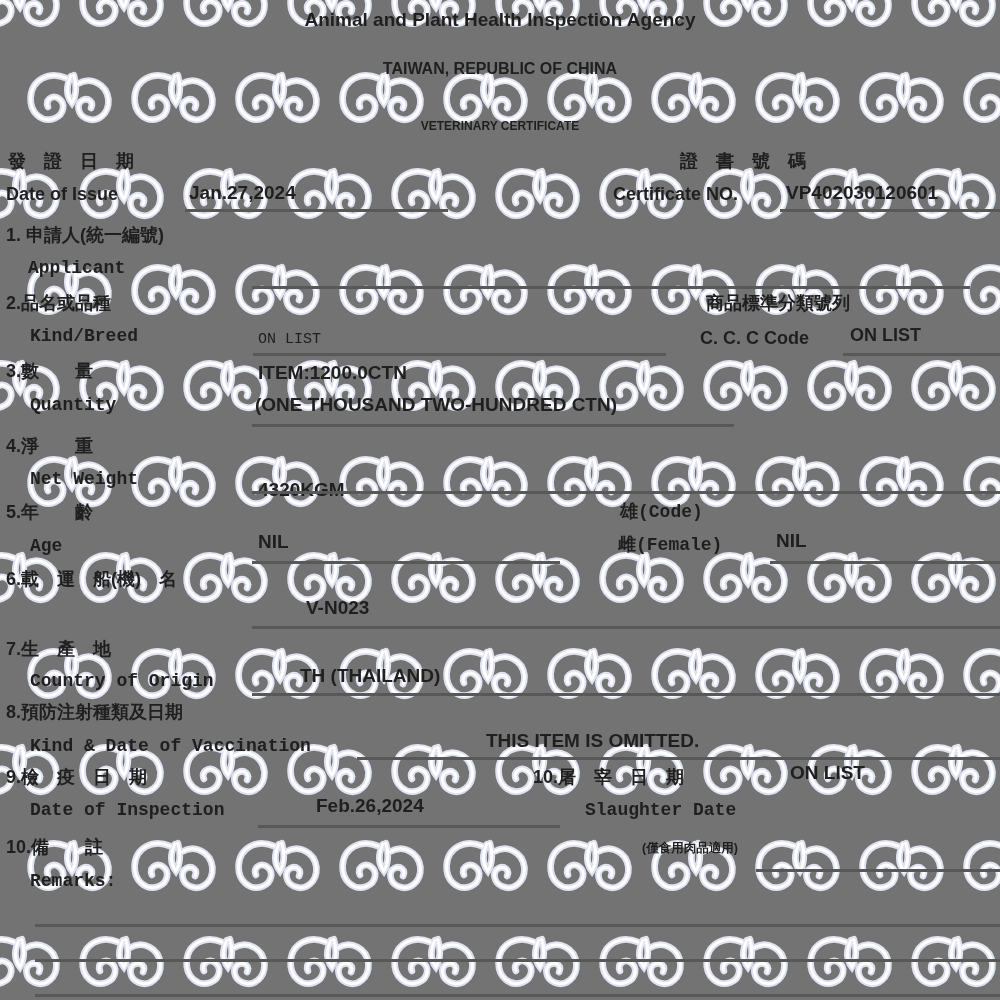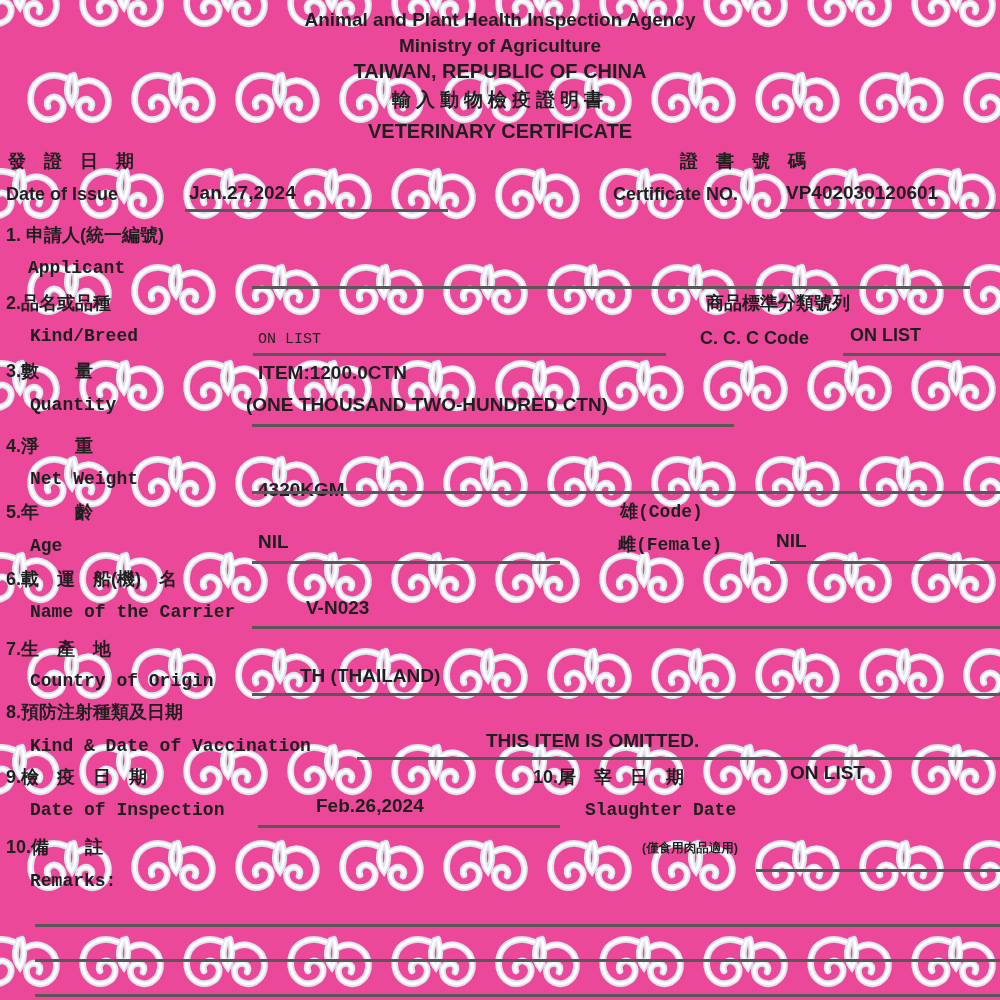--- a/index.html
+++ b/index.html
@@ -1,34 +1,34 @@
 <!DOCTYPE html>
 <html style="--ink: #1f1f1f; --line: #585858;"><head>
 <meta charset="utf-8">
 <style>
   html,body{margin:0;padding:0;}
   .page{
     position:relative;
     width:1000px;height:1000px;
-    background:#ec4899;
+    background:#737373;
     overflow:hidden;
     font-family:"Liberation Sans", sans-serif;
     color:var(--ink,#1f1f1f);
   }
   #wm{position:absolute;inset:0;z-index:0;}
   .ram{position:absolute;width:96px;height:74px;}
   .content{position:absolute;inset:0;z-index:1;}
   .t{position:absolute;white-space:nowrap;line-height:1.1;}
   .sans{font-family:"Liberation Sans", sans-serif;font-weight:bold;}
   .mono{font-family:"Liberation Mono", monospace;font-weight:bold;}
   .zh{font-family:"Liberation Sans", sans-serif;font-weight:bold;}
   .center{left:0;width:1000px;text-align:center;}
   .line{position:absolute;height:3px;background:var(--line,#585858);}
-  .s18{font-size:18px;} .s19{font-size:19px;} .s20{font-size:20px;}
-  .s16{font-size:20px;} .s15{font-size:15px;} .s12{font-size:12.5px;}
+  .s18{font-size:18px;} .s19{font-size:19px;} .s20{font-size:16px;}
+  .s16{font-size:12px;} .s15{font-size:15px;} .s12{font-size:12.5px;}
   .title-zh{letter-spacing:5px;}
 </style>
 </head>
 <body>
 
 <div class="page">
   <div id="wm">
       <svg viewBox="0 0 100 76" class="ram" style="left: -30px; top: -28px;">
         <g fill="none" stroke-linecap="round">
           <path d="M46 10 C28 2 10 12 9 30 C8 46 21 57 34 52 C44 48 46 36 38 31 C31 27 24 33 27 40" stroke="#dfe3f1" stroke-width="7"></path>
@@ -1127,23 +1127,21 @@
           <path d="M46 10 C28 2 10 12 9 30 C8 46 21 57 34 52 C44 48 46 36 38 31 C31 27 24 33 27 40" stroke="#ffffff" stroke-width="3"></path>
           <path d="M51 8 C46 18 46 28 52 36 C57 28 57 16 54 7" stroke="#ffffff" stroke-width="3"></path>
           <path d="M58 16 C72 8 88 16 90 32 C91 47 79 57 67 52 C58 48 56 37 63 33 C69 30 75 35 72 41" stroke="#ffffff" stroke-width="3"></path>
         </g>
       </svg>
     </div>
 
   <div class="content">
 
     <div class="t center sans s19" style="top:10px">Animal and Plant Health Inspection Agency</div>
-    <div class="t center sans s19" style="top:36px">Ministry of Agriculture</div>
     <div class="t center sans s20" style="top:60px">TAIWAN, REPUBLIC OF CHINA</div>
-    <div class="t center zh s19 title-zh" style="top:90px">輸入動物檢疫證明書</div>
     <div class="t center sans s16" style="top:120px">VETERINARY CERTIFICATE</div>
 
     <div class="t zh s18" style="left:8px;top:152px">發　證　日　期</div>
     <div class="t sans s18" style="left:6px;top:185px">Date of Issue</div>
     <div class="t sans s19" style="left:189px;top:183px">Jan.27,2024</div>
     <div class="line" style="left:185px;top:209px;width:263px"></div>
 
     <div class="t zh s18" style="left:680px;top:152px">證　書　號　碼</div>
     <div class="t sans s18" style="left:613px;top:185px">Certificate NO.</div>
     <div class="t sans s19" style="left:786px;top:183px">VP402030120601</div>
@@ -1158,39 +1156,38 @@
     <div class="t mono s18" style="left:30px;top:327px">Kind/Breed</div>
     <div class="t mono s15" style="left:258px;top:332px;font-weight:normal">ON LIST</div>
     <div class="line" style="left:253px;top:353px;width:413px"></div>
     <div class="t sans s18" style="left:700px;top:329px">C. C. C Code</div>
     <div class="t sans s18" style="left:850px;top:326px">ON LIST</div>
     <div class="line" style="left:843px;top:353px;width:157px"></div>
 
     <div class="t zh s18" style="left:6px;top:362px"><span>3.</span><span>數　　量</span></div>
     <div class="t sans s19" style="left:258px;top:363px">ITEM:1200.0CTN</div>
     <div class="t mono s18" style="left:30px;top:396px">Quantity</div>
-    <div class="t sans s19" style="left:246px;top:395px">(ONE THOUSAND TWO-HUNDRED CTN)</div>
+    <div class="t sans s19" style="left:255px;top:395px">(ONE THOUSAND TWO-HUNDRED CTN)</div>
     <div class="line" style="left:252px;top:424px;width:482px"></div>
 
     <div class="t zh s18" style="left:6px;top:437px"><span>4.</span><span>淨　　重</span></div>
     <div class="t mono s18" style="left:30px;top:470px">Net Weight</div>
     <div class="t sans s19" style="left:258px;top:480px">4320KGM</div>
     <div class="line" style="left:252px;top:491px;width:748px"></div>
 
     <div class="t zh s18" style="left:6px;top:503px"><span>5.</span><span>年　　齡</span></div>
     <div class="t mono s18" style="left:620px;top:503px">雄(Code)</div>
     <div class="t mono s18" style="left:30px;top:537px">Age</div>
     <div class="t sans s19" style="left:258px;top:532px">NIL</div>
     <div class="line" style="left:252px;top:561px;width:308px"></div>
     <div class="t mono s18" style="left:618px;top:536px">雌(Female)</div>
     <div class="t sans s19" style="left:776px;top:531px">NIL</div>
     <div class="line" style="left:770px;top:561px;width:230px"></div>
 
     <div class="t zh s18" style="left:6px;top:570px"><span>6.</span><span>載　運　船(機)　名</span></div>
-    <div class="t mono s18" style="left:30px;top:603px">Name of the Carrier</div>
     <div class="t sans s19" style="left:306px;top:598px">V-N023</div>
     <div class="line" style="left:252px;top:626px;width:748px"></div>
 
     <div class="t zh s18" style="left:6px;top:640px"><span>7.</span><span>生　產　地</span></div>
     <div class="t mono s18" style="left:30px;top:672px">Country of Origin</div>
     <div class="t sans s19" style="left:300px;top:666px">TH (THAILAND)</div>
     <div class="line" style="left:252px;top:693px;width:748px"></div>
 
     <div class="t zh s18" style="left:6px;top:703px"><span>8.</span><span>預防注射種類及日期</span></div>
     <div class="t mono s18" style="left:30px;top:737px">Kind &amp; Date of Vaccination</div>

